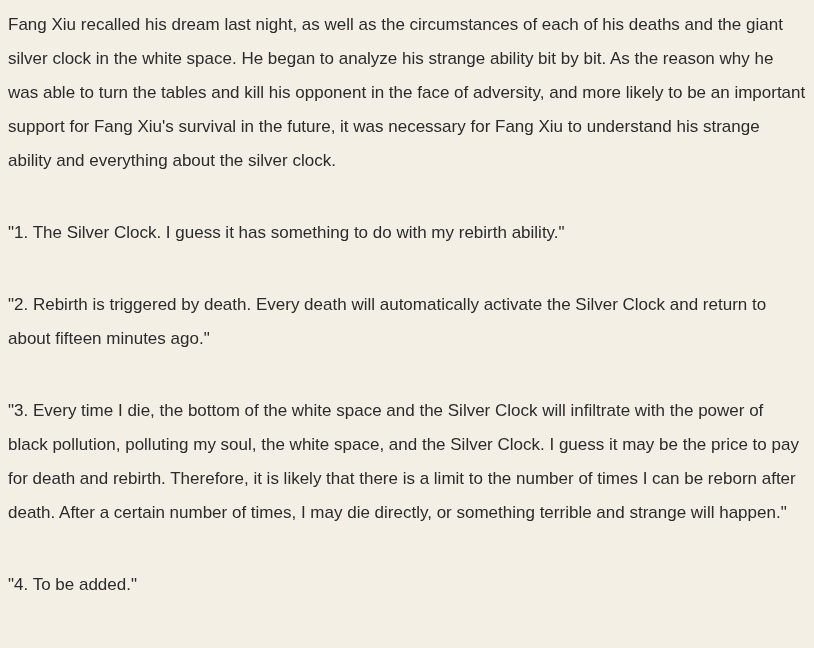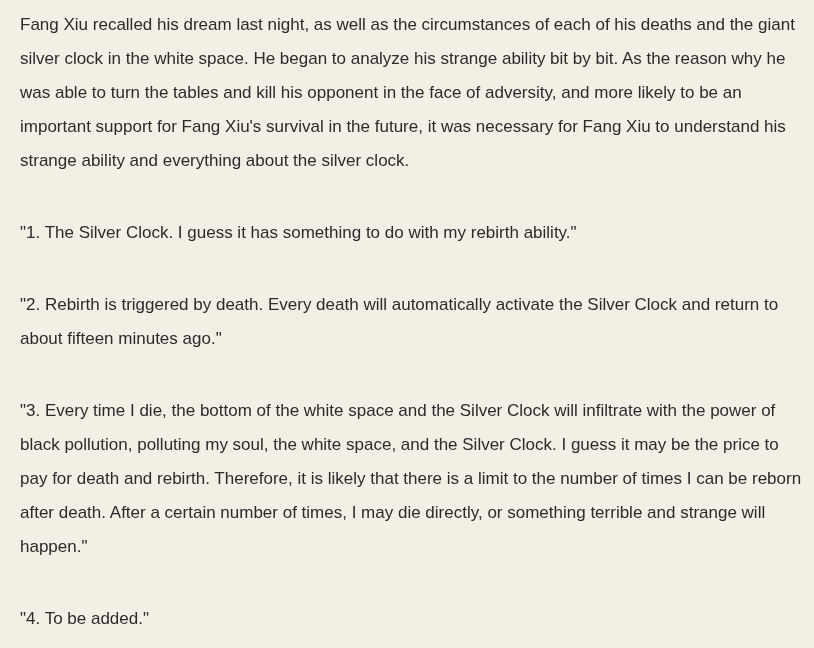--- a/index.html
+++ b/index.html
@@ -13,21 +13,21 @@
   }
   body {
     width: 814px;
     height: 648px;
     overflow: hidden;
     background: var(--bg);
   }
   .reader-page {
     width: 814px;
     height: 648px;
-    padding: 8px 8px 0 20px;
+    padding: 8px 8px 0 8px;
     background: var(--bg);
     overflow: hidden;
   }
   .reader-page p {
     margin: 0 0 38px 0;
     font-family: "Liberation Sans", "DejaVu Sans", sans-serif;
     font-size: 17px;
     line-height: 34px;
     color: var(--fg);
     text-align: left;

